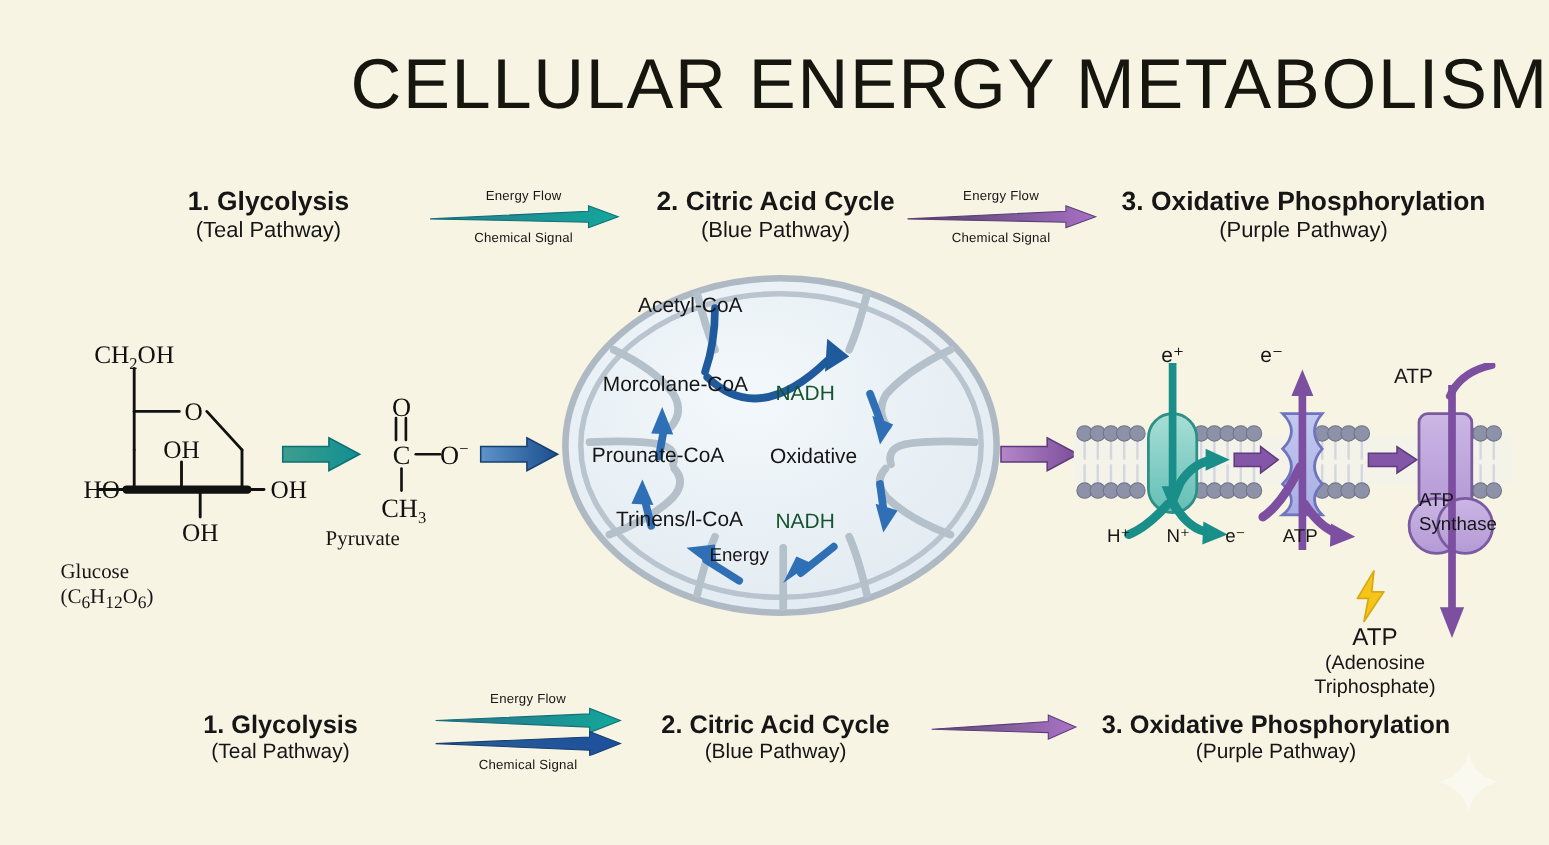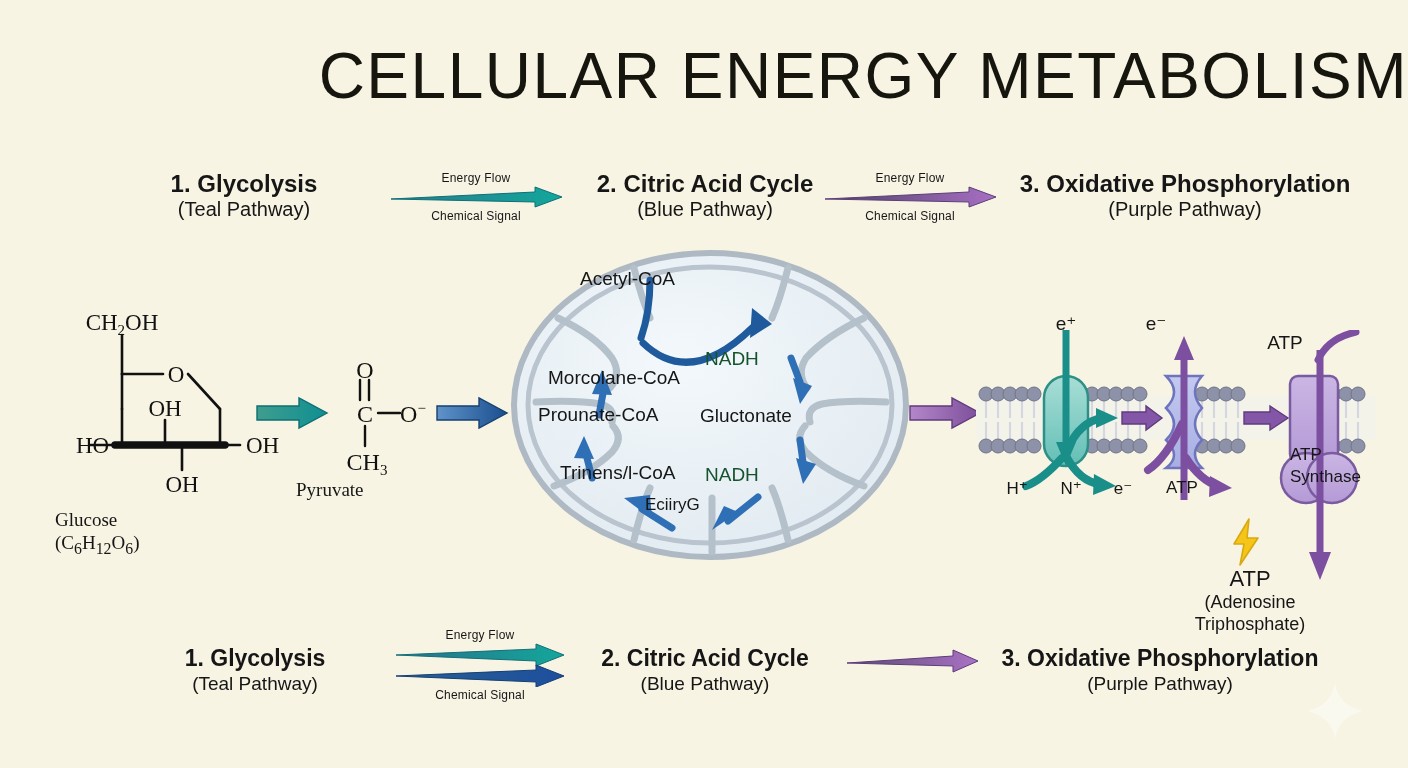--- a/index.html
+++ b/index.html
@@ -219,26 +219,26 @@
       <path d="M92 238 L86 214" fill="none"></path>
       <path d="M94 219 L84 196 L74 218 Z" stroke="none"></path>
 
       <path d="M99 175 L104 148" fill="none"></path>
       <path d="M112 155 L102 130 L92 154 Z" stroke="none"></path>
     </g>
   </svg>
 
   <div class="abs cyc" style="left:580px;top:268px;width:260px;">Acetyl-CoA</div>
   <div class="abs cyc nadh" style="left:705px;top:348px;width:140px;font-weight:500;">NADH</div>
-  <div class="abs cyc" style="left:700px;top:405px;width:160px;">Gluctonate</div>
+  <div class="abs cyc" style="left:700px;top:405px;width:160px;">Oxidative</div>
   <div class="abs cyc nadh" style="left:705px;top:464px;width:140px;font-weight:500;">NADH</div>
-  <div class="abs cyc" style="left:645px;top:495px;width:120px;font-size:17px;">EciiryG</div>
+  <div class="abs cyc" style="left:645px;top:495px;width:120px;font-size:17px;">Energy</div>
   <div class="abs cyc" style="left:560px;top:462px;width:180px;">Trinens/l-CoA</div>
   <div class="abs cyc" style="left:538px;top:404px;width:190px;">Prounate-CoA</div>
-  <div class="abs cyc" style="left:548px;top:367px;width:200px;">Morcolane-CoA</div>
+  <div class="abs cyc" style="left:548px;top:339px;width:200px;">Morcolane-CoA</div>
 
   <svg class="abs" style="left:908px;top:396px;" width="75" height="34" viewBox="0 0 75 34">
     <defs>
         <linearGradient id="ga3" x1="0" y1="0" x2="1" y2="0">
       <stop offset="0" stop-color="#b487c9"></stop>
           <stop offset="1" stop-color="#7c4d9a"></stop>
         </linearGradient>
       </defs>
     <path d="M2 10 L44 10 L44 2 L72 17 L44 32 L44 24 L2 24 Z" fill="url(#ga3)" stroke="#5f3b7d" stroke-width="1.4"></path>
   </svg>

